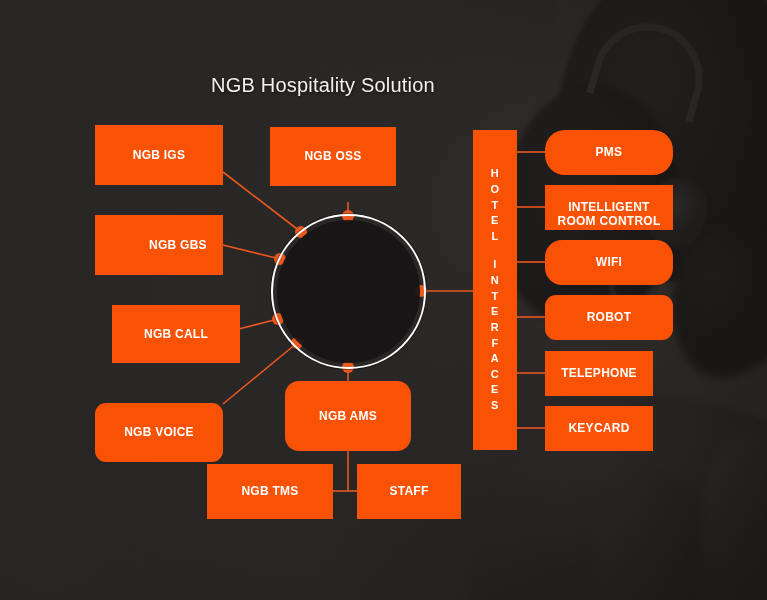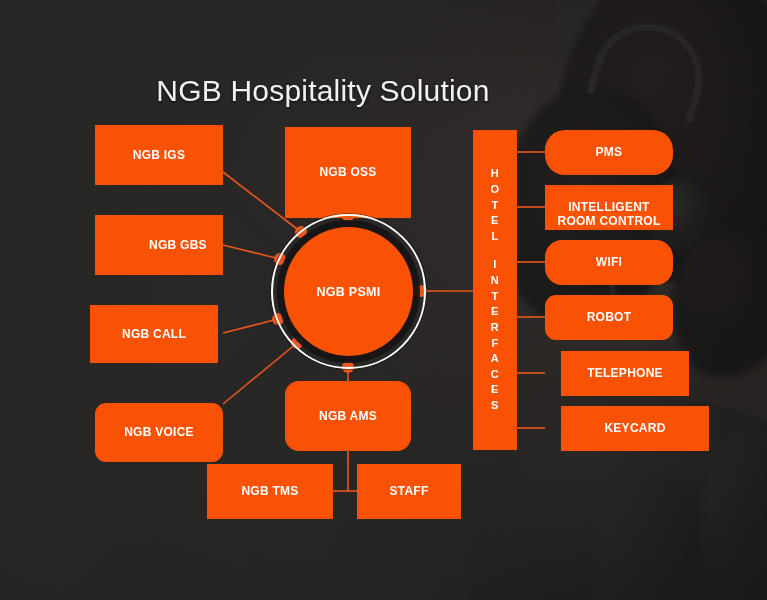--- a/index.html
+++ b/index.html
@@ -96,21 +96,21 @@
     position:absolute;inset:0;
     background:linear-gradient(90deg, rgba(40,38,37,.94) 0%, rgba(40,38,37,.86) 42%, rgba(33,31,30,.62) 72%, rgba(28,26,25,.52) 100%);
   }
 
   
   .layer{position:absolute;inset:0;}
   svg.wires{position:absolute;left:0;top:0;width:767px;height:600px;}
 
   .title{
     position:absolute;left:0;top:74px;width:646px;text-align:center;
-    color:#f2f1f0;font-size:30px;letter-spacing:.2px;font-weight:400;
+    color:#f2f1f0;font-size:20px;letter-spacing:.2px;font-weight:400;
     text-shadow:0 1px 3px rgba(0,0,0,.6);
   }
 
   .node{
     position:absolute;background:#fa5205;color:#ffffff;
     display:flex;align-items:center;justify-content:center;text-align:center;
     font-size:12px;font-weight:700;letter-spacing:.25px;line-height:1.18;
     box-sizing:border-box;padding:2px 6px;
   }
   .node.round{border-radius:11px;}
@@ -195,27 +195,27 @@
 
     <div class="title">NGB Hospitality Solution</div>
 
     <div id="nodes">
         <div class="node" style="left: 95px; top: 125px; width: 128px; height: 60px;">
           <span>NGB IGS</span>
         </div>
         <div class="node" style="left: 95px; top: 215px; width: 128px; height: 60px; padding-left: 44px;">
           <span>NGB GBS</span>
         </div>
-        <div class="node" style="left: 90px; top: 305px; width: 128px; height: 58px;">
+        <div class="node" style="left: 112px; top: 305px; width: 128px; height: 58px;">
           <span>NGB CALL</span>
         </div>
         <div class="node round" style="left: 95px; top: 403px; width: 128px; height: 59px;">
           <span>NGB VOICE</span>
         </div>
-        <div class="node" style="left: 285px; top: 127px; width: 126px; height: 91px;">
+        <div class="node" style="left: 270px; top: 127px; width: 126px; height: 59px;">
           <span>NGB OSS</span>
         </div>
         <div class="node" style="left: 285px; top: 381px; width: 126px; height: 70px; border-radius: 14px;">
           <span>NGB AMS</span>
         </div>
         <div class="node" style="left: 207px; top: 464px; width: 126px; height: 55px;">
           <span>NGB TMS</span>
         </div>
         <div class="node" style="left: 357px; top: 464px; width: 104px; height: 55px;">
           <span>STAFF</span>
@@ -225,24 +225,24 @@
         </div>
         <div class="node" style="left: 545px; top: 185px; width: 128px; height: 45px; align-items: flex-end;">
           <span>INTELLIGENT<br>ROOM CONTROL</span>
         </div>
         <div class="node" style="left: 545px; top: 240px; width: 128px; height: 45px; border-radius: 17px;">
           <span>WIFI</span>
         </div>
         <div class="node" style="left: 545px; top: 295px; width: 128px; height: 45px; border-radius: 11px;">
           <span>ROBOT</span>
         </div>
-        <div class="node" style="left: 561px; top: 351px; width: 128px; height: 45px;">
+        <div class="node" style="left: 545px; top: 351px; width: 108px; height: 45px;">
           <span>TELEPHONE</span>
         </div>
-        <div class="node" style="left: 545px; top: 406px; width: 148px; height: 45px; margin-left: 16px;">
+        <div class="node" style="left: 545px; top: 406px; width: 108px; height: 45px;">
           <span>KEYCARD</span>
         </div>
       </div>
 
     <div class="hotelbar">
       <div class="word" id="hotel-word">
           <span>H</span>
           <span>O</span>
           <span>T</span>
           <span>E</span>
@@ -259,17 +259,16 @@
           <span>A</span>
           <span>C</span>
           <span>E</span>
           <span>S</span>
         </div>
     </div>
 
     <div class="hub-wrap">
       <div class="hub-ring"></div>
       <div class="hub-gap"></div>
-      <div class="hub-core">NGB PSMI</div>
     </div>
 
   </div>
 </div>
 
 </body></html>

